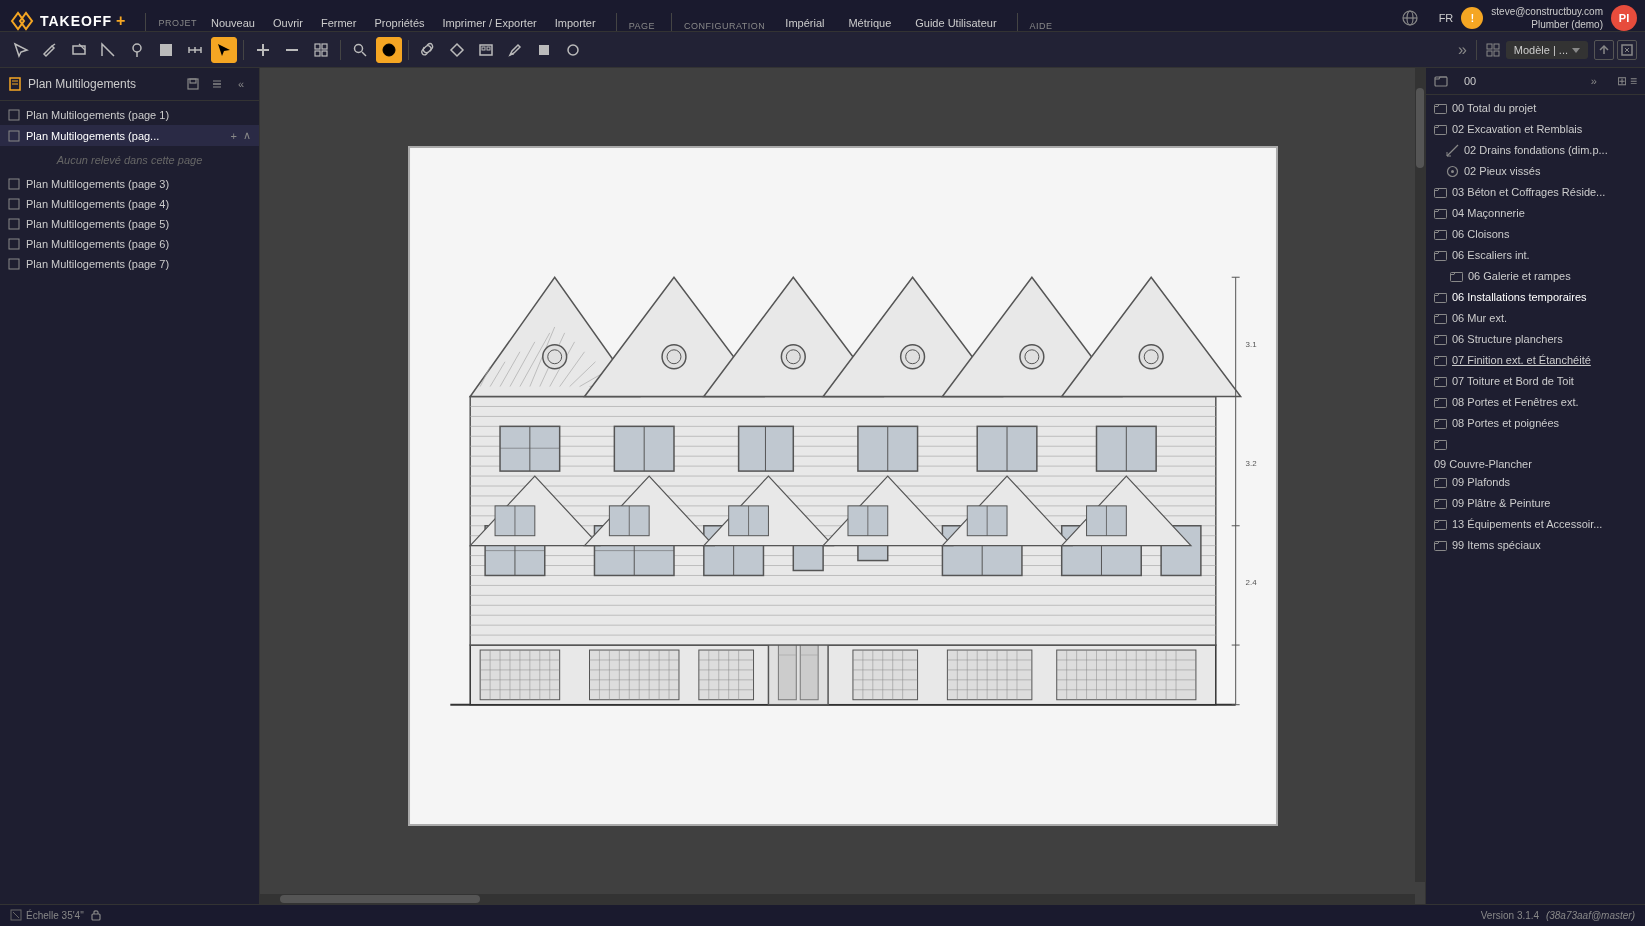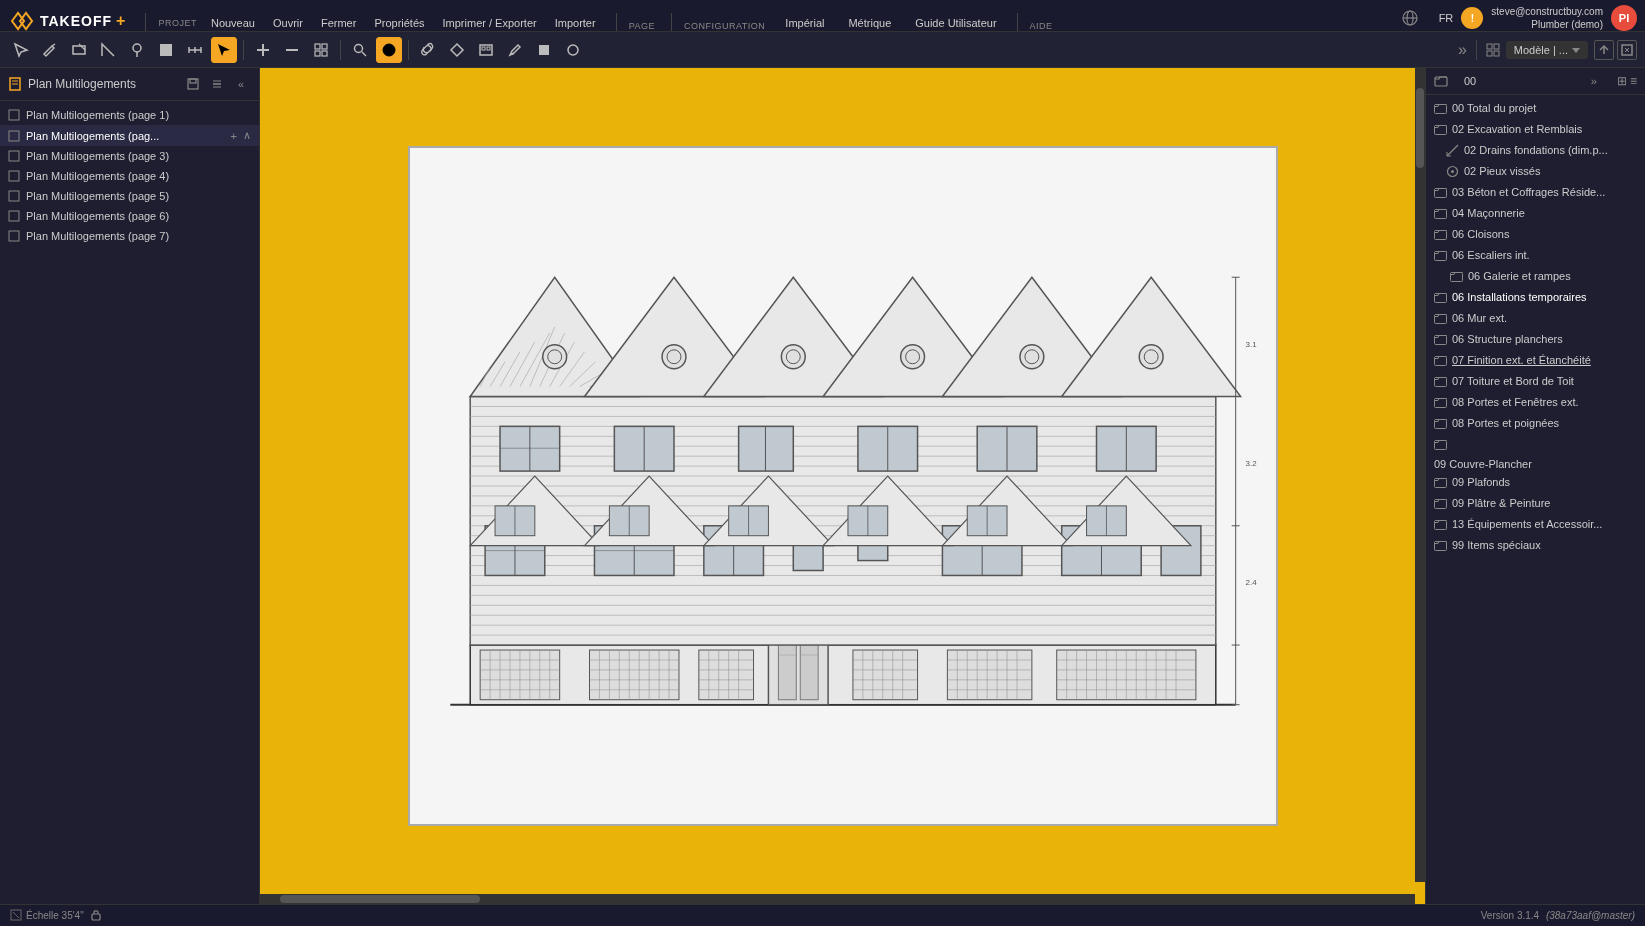--- a/index.html
+++ b/index.html
@@ -38,21 +38,21 @@
     .sidebar-title { color: #ccc; font-size: 12px; flex: 1; }
     .sidebar-icons { display: flex; gap: 4px; }
     .sidebar-icon-btn { width: 20px; height: 20px; display: flex; align-items: center; justify-content: center; cursor: pointer; color: #888; font-size: 11px; }
     .sidebar-items { flex: 1; overflow-y: auto; padding: 4px 0; }
     .sidebar-item { display: flex; align-items: center; padding: 4px 8px; cursor: pointer; color: #ccc; font-size: 11px; gap: 6px; }
     .sidebar-item.active { background: #2a2a45; color: #fff; }
     .sidebar-empty { color: #666; font-size: 11px; text-align: center; padding: 8px; font-style: italic; }
 
     
     .canvas-area { flex: 1; background: #d8d8d8; position: relative; overflow: hidden; }
-    .canvas-inner { width: 100%; height: 100%; background: #eab308; display: flex; align-items: center; justify-content: center; }
+    .canvas-inner { width: 100%; height: 100%; background: #404040; display: flex; align-items: center; justify-content: center; }
     .blueprint { background: #f0f0f0; border: 2px solid #aaa; width: 870px; height: 680px; position: relative; overflow: hidden; }
 
     
     .building-svg { width: 100%; height: 100%; }
 
     
     .status-bar { display: flex; align-items: center; padding: 3px 10px; background: #1a1a2e; border-top: 1px solid #333; font-size: 10px; color: #888; flex-shrink: 0; height: 22px; }
     .status-right { margin-left: auto; }
 
     
@@ -304,20 +304,21 @@
       </div>
 
       <div class="sidebar-item active">
         <svg width="12" height="12" viewBox="0 0 12 12">
             <rect x="1" y="1" width="10" height="10" fill="none" stroke="#888" stroke-width="1"></rect>
           </svg>
         <span style="flex:1;">Plan Multilogements (pag...</span>
         <span style="color:#888; margin-left:4px;">+</span>
         <span style="color:#888;">∧</span>
       </div>
+      <div class="sidebar-empty">Aucun relevé dans cette page</div>
 
       <div class="sidebar-item">
         <svg width="12" height="12" viewBox="0 0 12 12">
             <rect x="1" y="1" width="10" height="10" fill="none" stroke="#888" stroke-width="1"></rect>
           </svg>
         <span>Plan Multilogements (page 3)</span>
       </div>
 
       <div class="sidebar-item">
         <svg width="12" height="12" viewBox="0 0 12 12">

